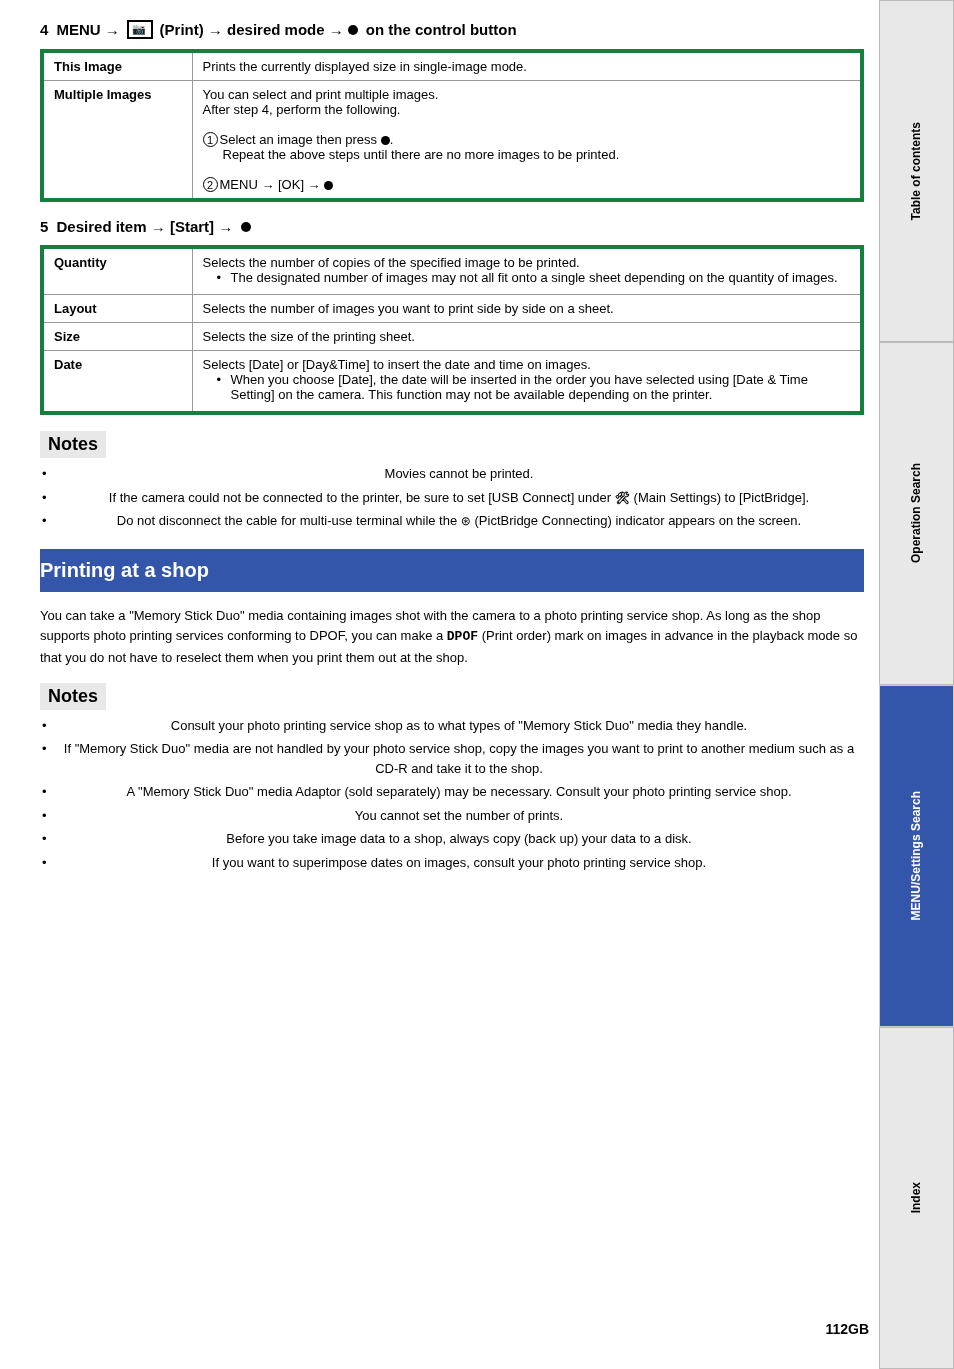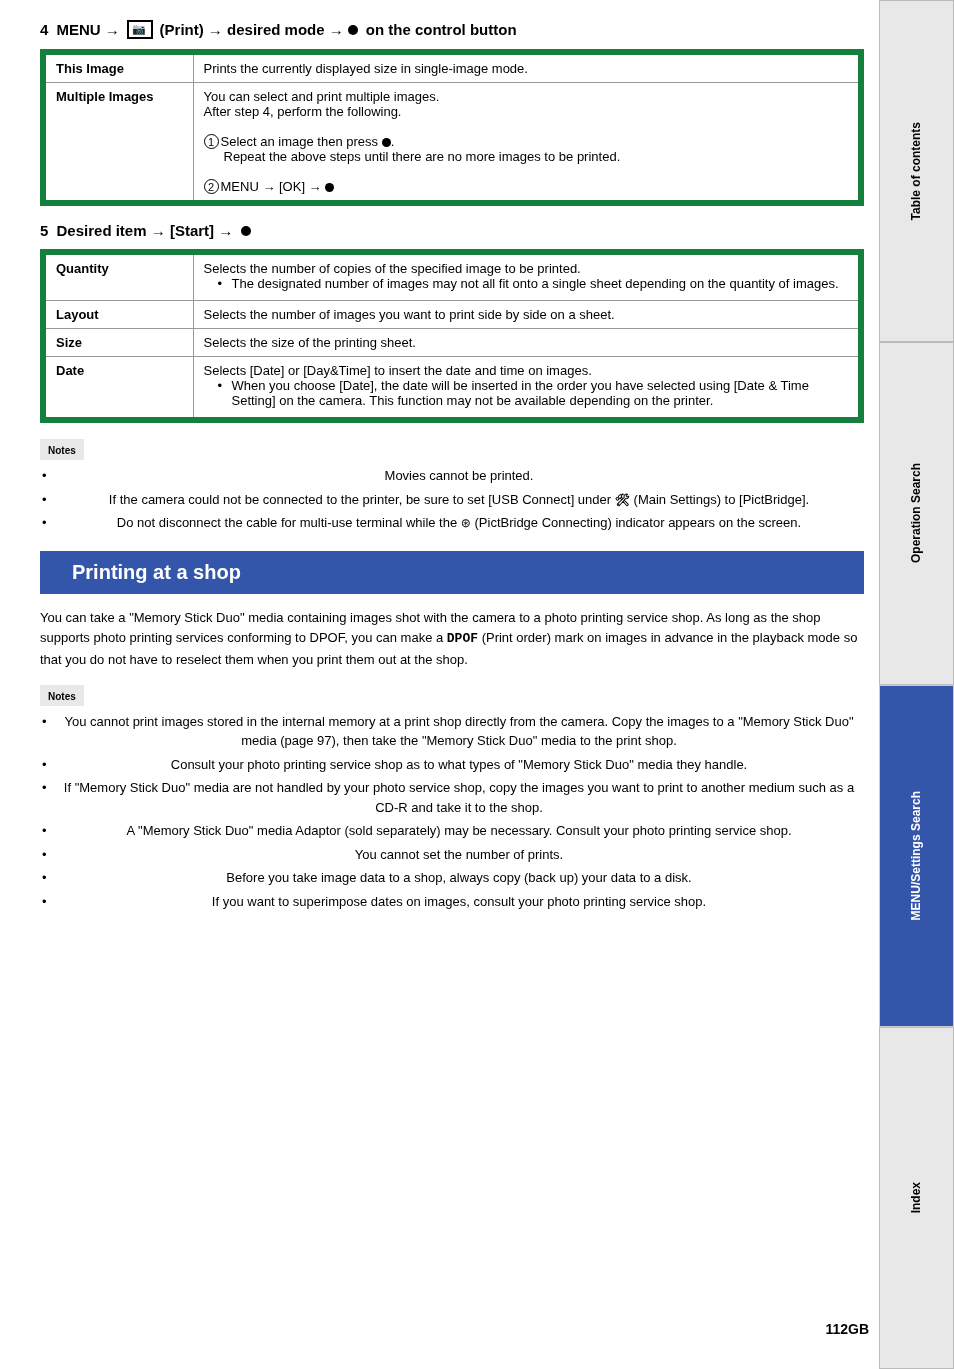--- a/index.html
+++ b/index.html
@@ -30,21 +30,21 @@
       width: 10px;
       height: 10px;
       background: #000;
       border-radius: 50%;
       vertical-align: middle;
     }
     table.data-table {
       width: 100%;
       border-collapse: collapse;
       margin-bottom: 16px;
-      border: 6px solid #15803d;
+      border: 4px solid #15803d;
     }
     table.data-table td {
       border: 1px solid #999;
       padding: 6px 10px;
       vertical-align: top;
       font-size: 13px;
     }
     table.data-table td:first-child {
       font-weight: bold;
       width: 150px;
@@ -63,21 +63,21 @@
     }
     .notes-box {
       background: #e8e8e8;
       border: none;
       padding: 3px 8px;
       margin-bottom: 6px;
       display: inline-block;
     }
     .notes-label {
       font-weight: bold;
-      font-size: 10px;
+      font-size: 18px;
       color: #000;
     }
     .notes-section {
       margin-bottom: 18px;
     }
     .notes-list {
       list-style: none;
       padding: 0;
       margin: 0;
       text-align: center;
@@ -92,21 +92,21 @@
     .notes-list li::before {
       content: "•";
       position: absolute;
       left: 2px;
     }
     .section-heading {
       background: #3355aa;
       color: #fff;
       font-size: 20px;
       font-weight: bold;
-      padding: 10px 32px;
+      padding: 10px 0;
       margin-bottom: 14px;
       margin-top: 10px;
     }
     .section-body {
       font-size: 13px;
       line-height: 1.6;
       margin-bottom: 14px;
     }
     .dpof-text {
       font-family: 'Courier New', monospace;
@@ -256,21 +256,20 @@
 
   <div class="section-body">
     You can take a "Memory Stick Duo" media containing images shot with the camera to a photo printing service shop. As long as the shop supports photo printing services conforming to DPOF, you can make a <span class="dpof-text">DPOF</span> (Print order) mark on images in advance in the playback mode so that you do not have to reselect them when you print them out at the shop.
   </div>
 
   <div class="notes-section">
     <div class="notes-box">
       <span class="notes-label">Notes</span>
     </div>
     <ul class="notes-list">
-      <li>You cannot print images stored in the internal memory at a print shop directly from the camera. Copy the images to a "Memory Stick Duo" media (page 97), then take the "Memory Stick Duo" media to the print shop.</li>
       <li>Consult your photo printing service shop as to what types of "Memory Stick Duo" media they handle.</li>
       <li>If "Memory Stick Duo" media are not handled by your photo service shop, copy the images you want to print to another medium such as a CD-R and take it to the shop.</li>
       <li>A "Memory Stick Duo" media Adaptor (sold separately) may be necessary. Consult your photo printing service shop.</li>
       <li>You cannot set the number of prints.</li>
       <li>Before you take image data to a shop, always copy (back up) your data to a disk.</li>
       <li>If you want to superimpose dates on images, consult your photo printing service shop.</li>
     </ul>
   </div>
 
 </div>

